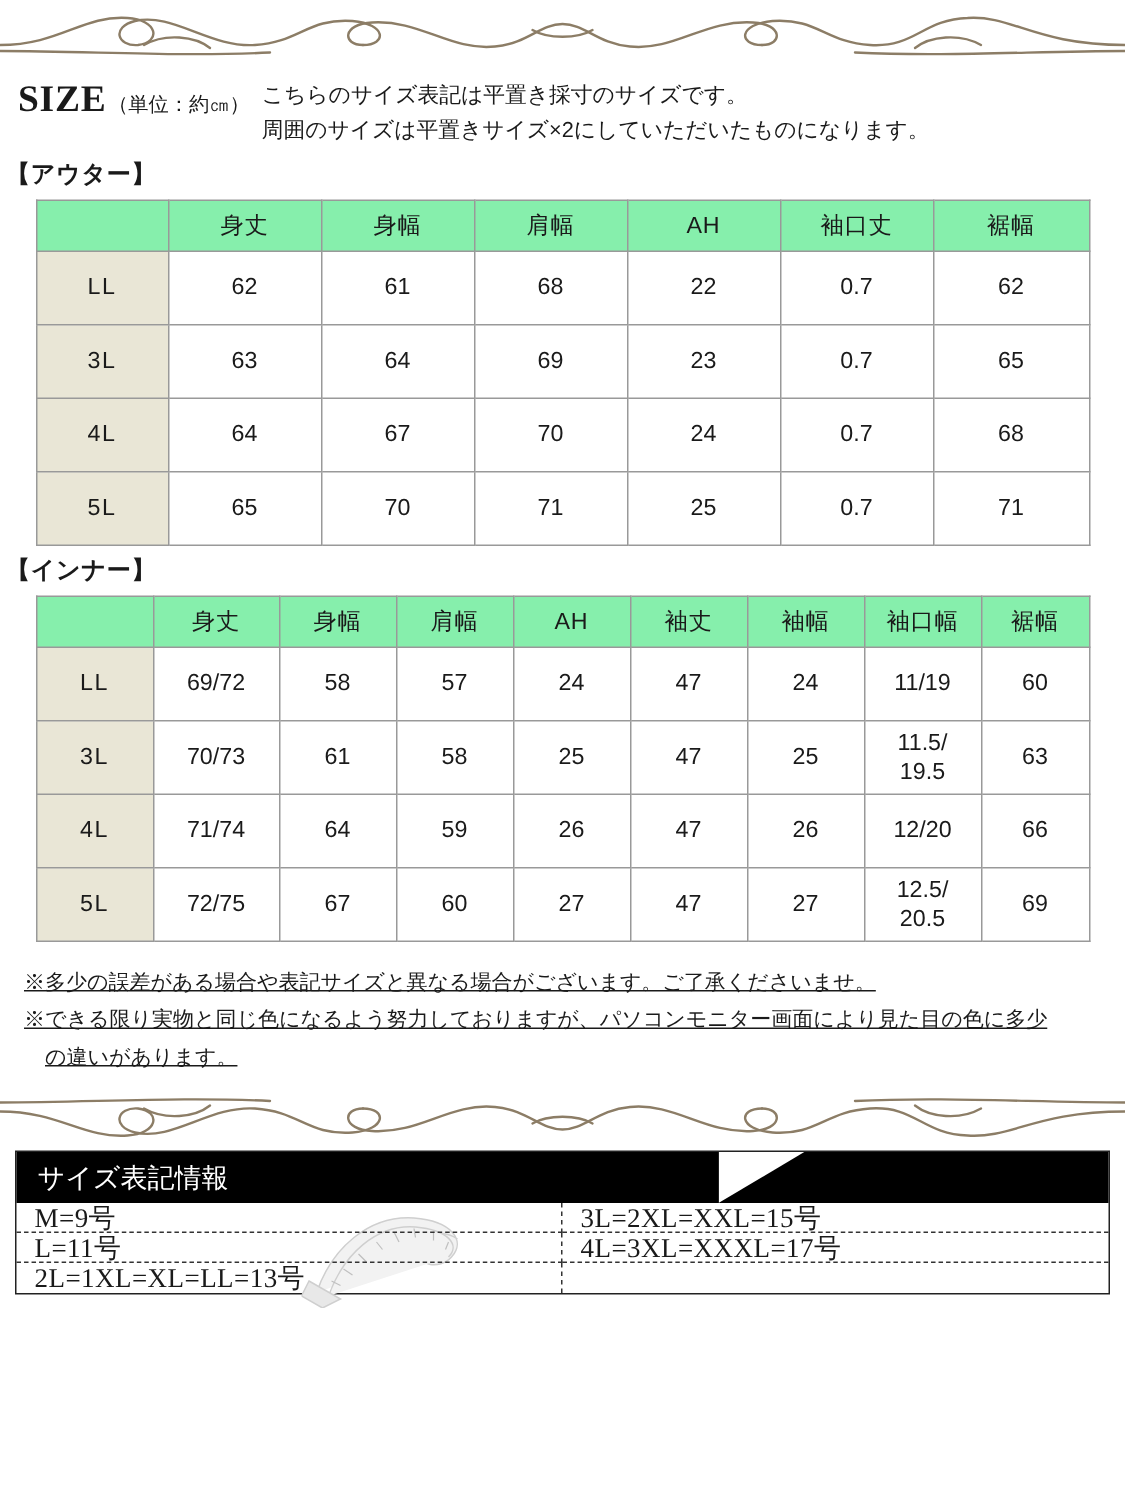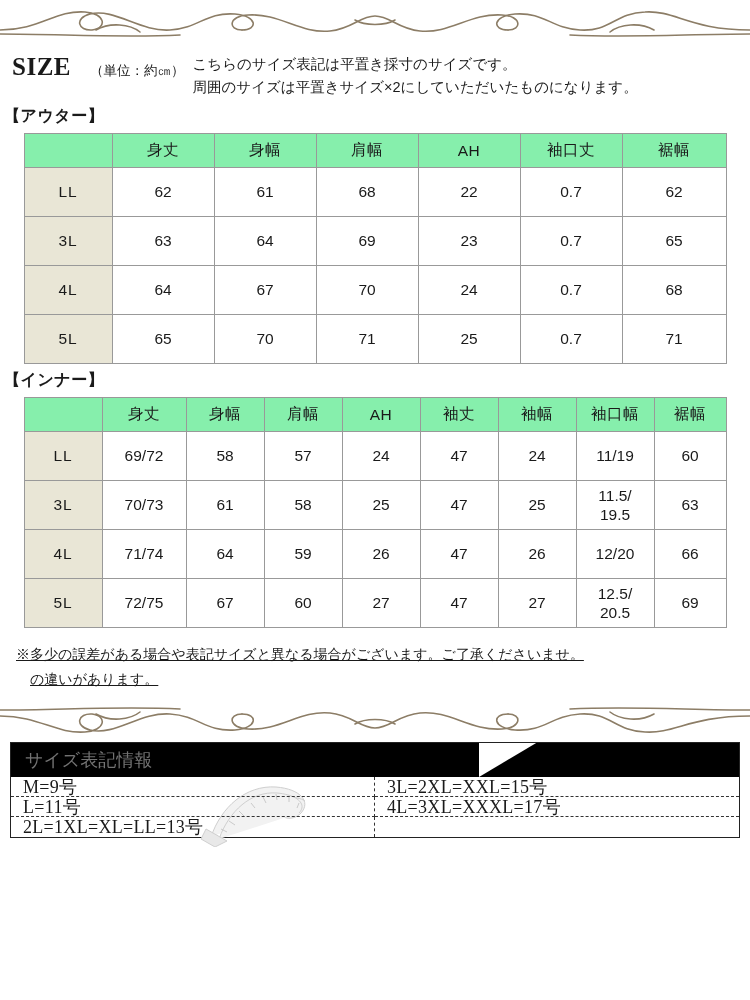--- a/index.html
+++ b/index.html
@@ -110,21 +110,21 @@
   .info-block {
     position: relative;
     width: 730px;
     margin: 0 auto;
     border: 1px solid #222;
     box-sizing: border-box;
   }
   .info-title-bar {
     position: relative;
     background: #000000;
-    color: #737373;
+    color: #ffffff;
     height: 34px;
     display: flex;
     align-items: center;
     padding-left: 14px;
     font-size: 18px;
     font-family: "Liberation Serif", serif;
     overflow: hidden;
   }
   .info-title-bar .arrow {
     position: absolute;
@@ -181,21 +181,21 @@
     <path d="M508,30 C492,30 492,16 515,14 C545,12 550,28 580,30 C610,32 615,13 645,12 C675,10 690,30 750,30"></path>
     <path d="M96,30 C110,22 130,24 140,32"></path>
     <path d="M610,32 C620,24 640,22 654,30"></path>
     <path d="M355,20 C365,26 385,26 395,20"></path>
     <path d="M0,34 C60,34 120,38 180,35"></path>
     <path d="M570,35 C630,38 690,34 750,34"></path>
   </g>
 </svg>
 
 <div class="header">
-  <div style="display:flex;align-items:baseline;gap:18px;">
+  <div style="display:flex;align-items:baseline;">
     <span class="size-word">SIZE</span>
     <span class="size-unit">（単位：約㎝）</span>
   </div>
   <div>
     <div class="header-note">こちらのサイズ表記は平置き採寸のサイズです。</div>
     <div class="header-note">周囲のサイズは平置きサイズ×2にしていただいたものになります。</div>
   </div>
 </div>
 
 <div class="sec-title">【アウター】</div>
@@ -333,20 +333,21 @@
       <td>27</td>
       <td class="two-line-cell" style="white-space:pre-line;line-height:19px;">12.5/
 20.5</td>
       <td>69</td>
     </tr>
   </tbody>
 </table>
 
 <div class="notes">
   <p>※多少の誤差がある場合や表記サイズと異なる場合がございます。ご了承くださいませ。</p>
+  <p>※できる限り実物と同じ色になるよう努力しておりますが、パソコンモニター画面により見た目の色に多少</p>
   <p class="indent">の違いがあります。</p>
 </div>
 
 <svg class="ornament ornament-bottom" viewBox="0 0 750 46">
   <g fill="none" stroke="#8c7d66" stroke-width="1.6" stroke-linecap="round">
     <path d="M0,20 C40,20 55,38 85,36 C105,35 108,20 92,18 C78,17 74,30 90,34 C115,40 140,16 170,18 C200,20 205,36 235,34 C258,32 258,18 242,18"></path>
     <path d="M242,18 C228,18 228,32 248,33 C280,35 300,14 330,17 C352,19 360,32 375,32 C390,32 398,19 420,17 C450,14 470,35 502,33 C522,32 522,18 508,18"></path>
     <path d="M508,18 C492,18 492,32 515,34 C545,36 550,20 580,18 C610,16 615,35 645,36 C675,38 690,20 750,20"></path>
     <path d="M96,18 C110,26 130,24 140,16"></path>
     <path d="M610,16 C620,24 640,26 654,18"></path>

